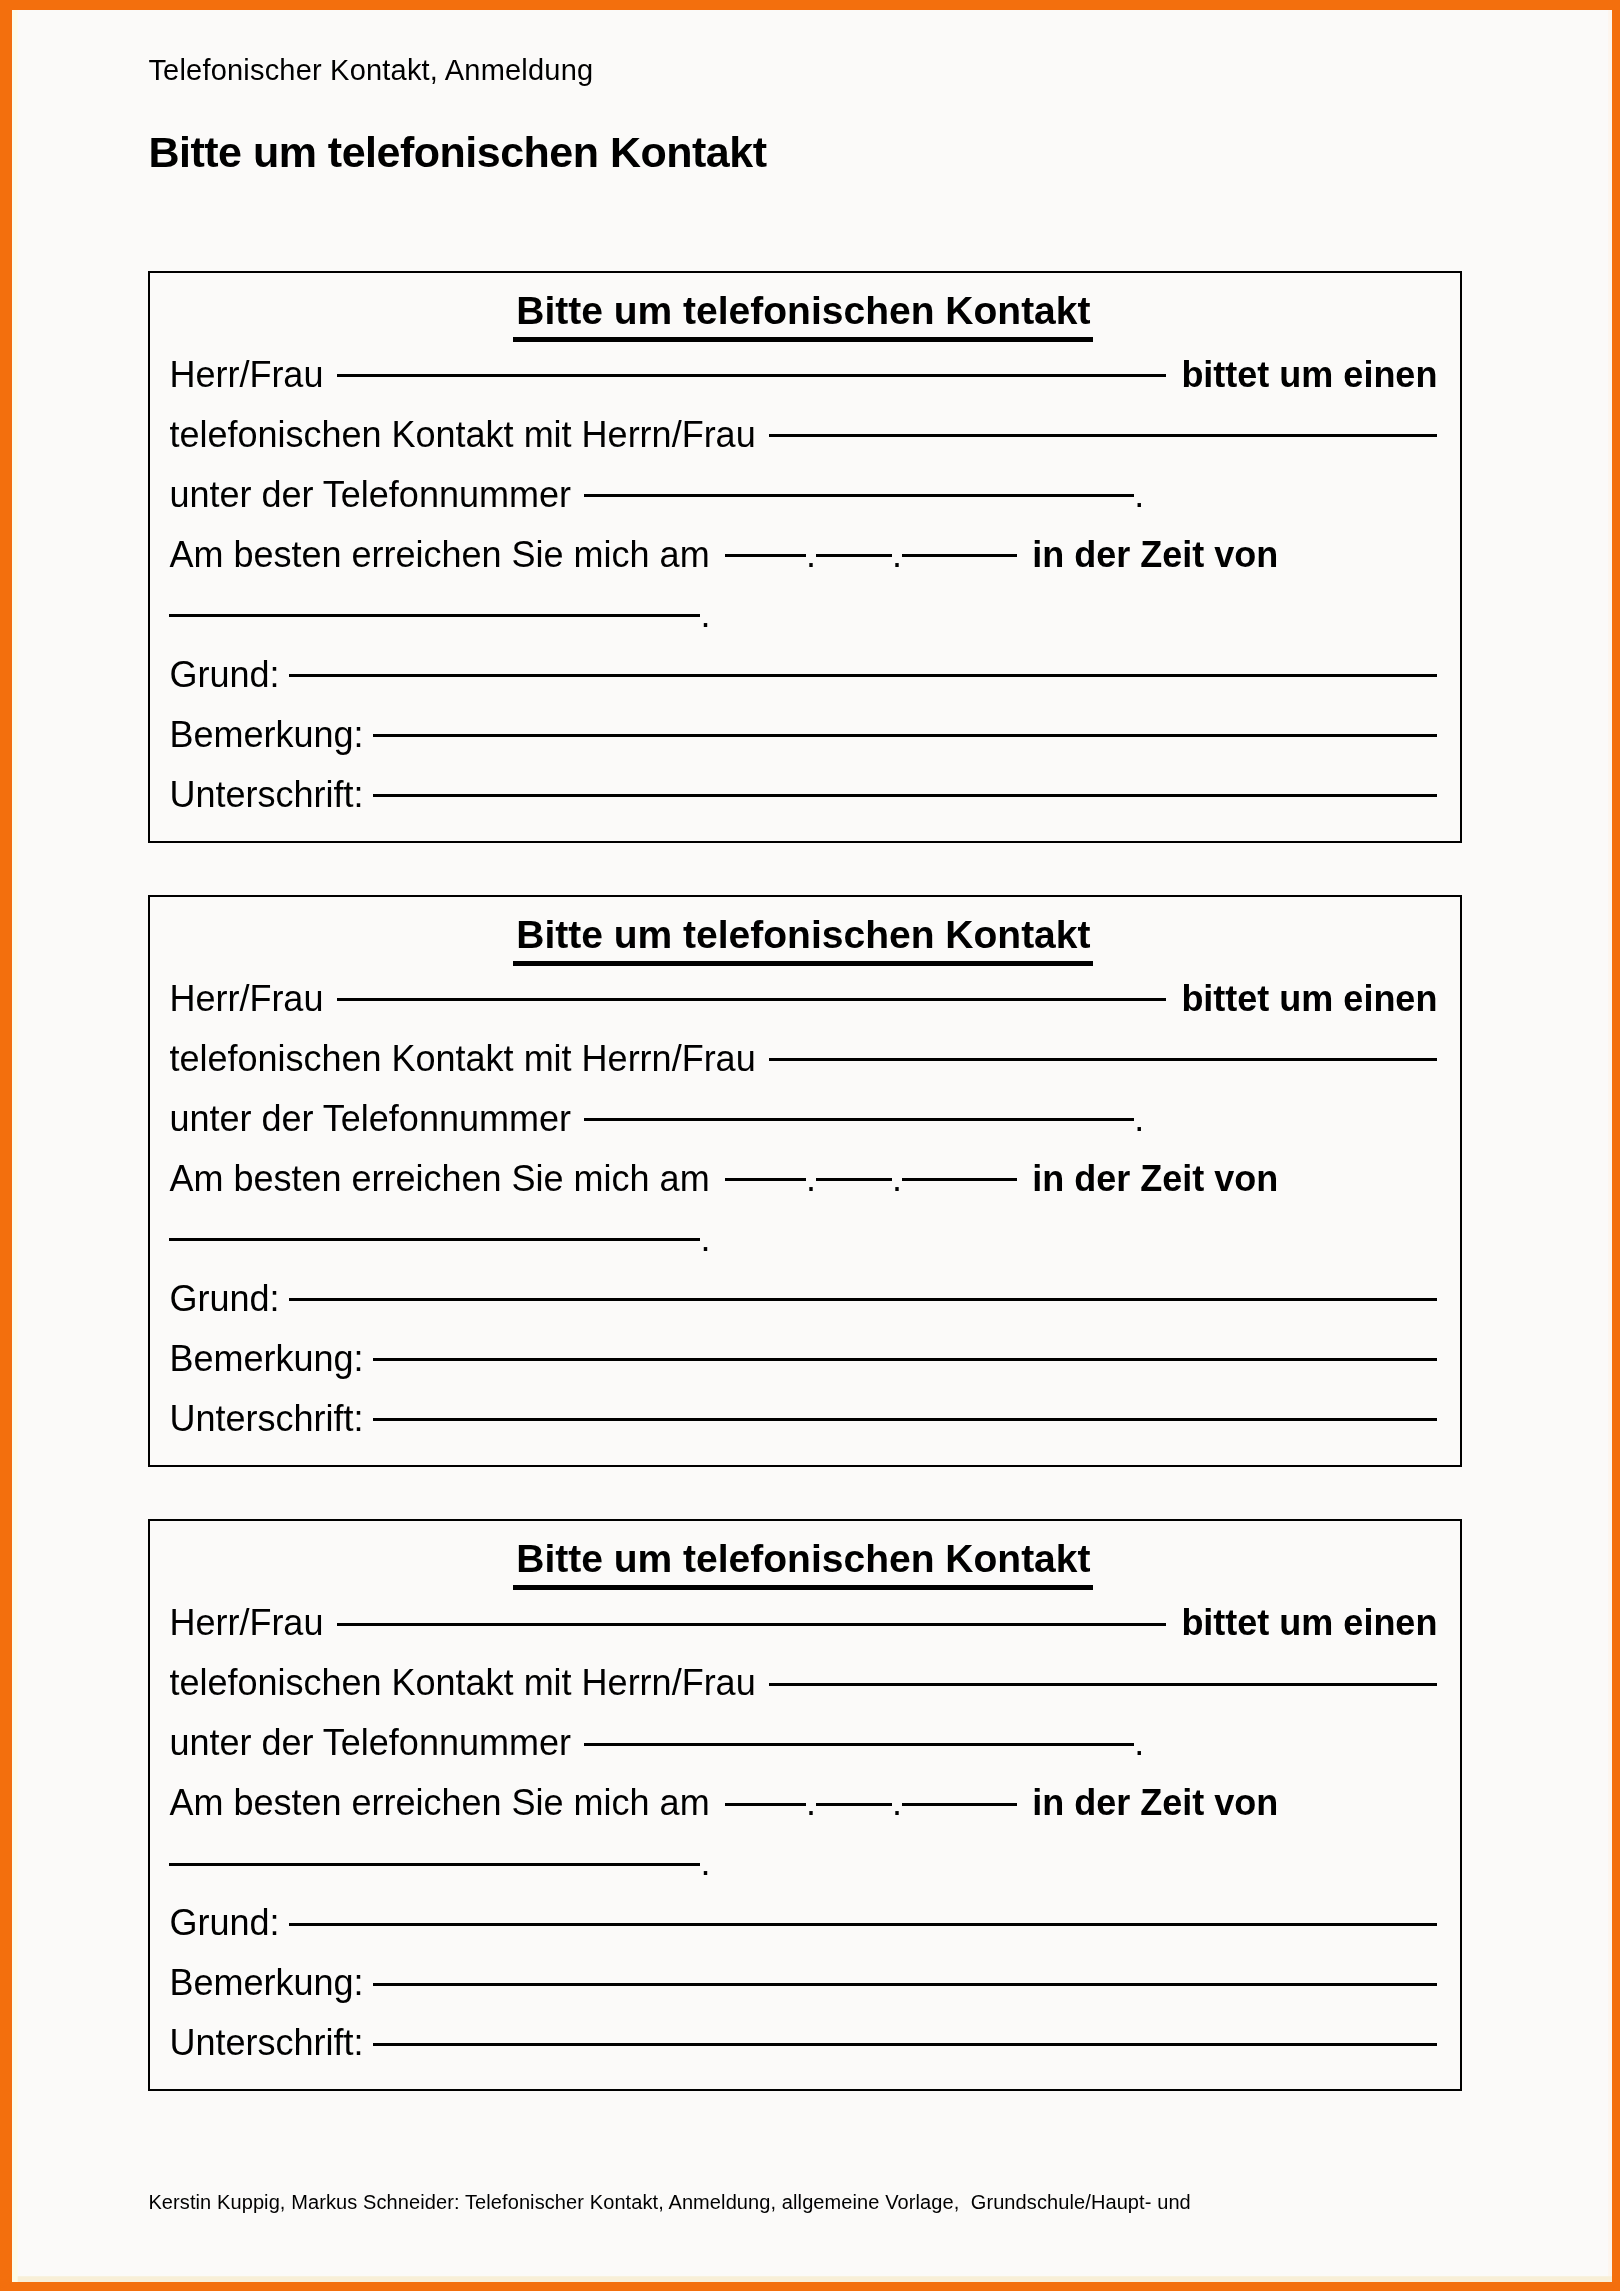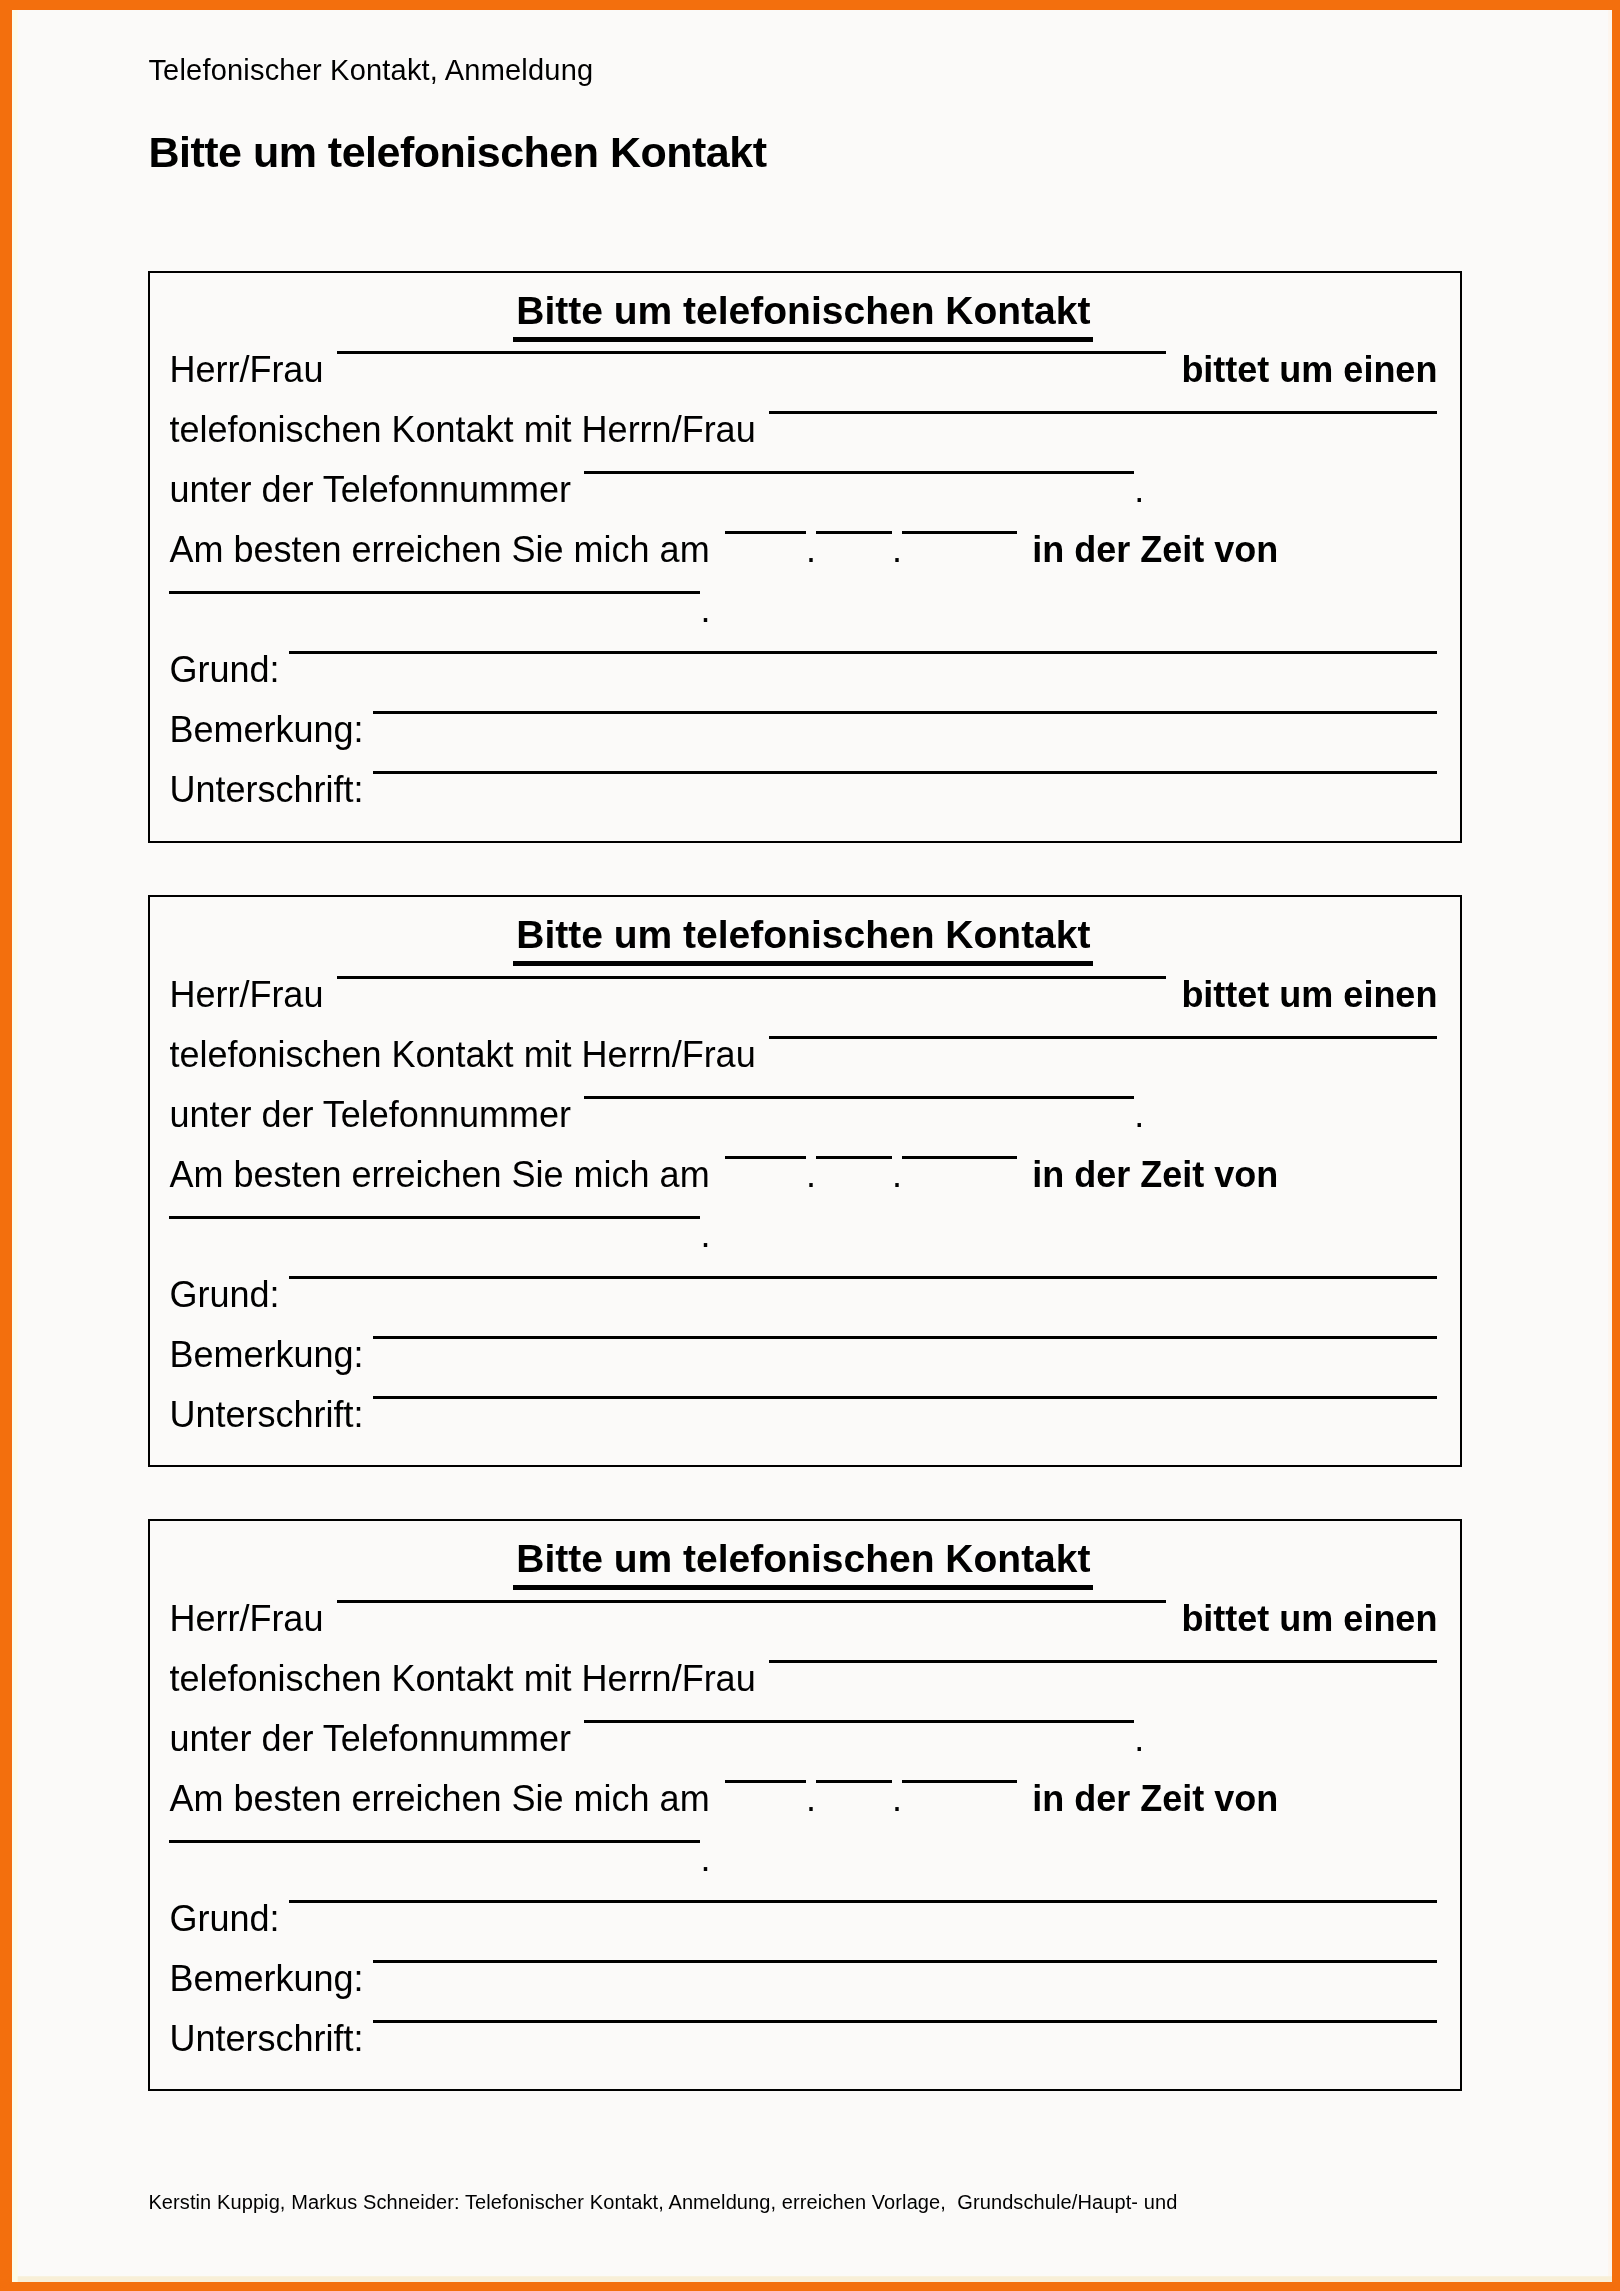--- a/index.html
+++ b/index.html
@@ -46,21 +46,21 @@
     margin-bottom:7.6px;
   }
   .box-title-text{
     display:inline-block;
     border-bottom:5.7px solid var(--ink);
     padding:0 2.9px 2.9px 2.9px;
   }
   .line{
     box-sizing:border-box;
     height:60px;
-    display:flex;align-items:flex-start;
+    display:flex;align-items:center;
     padding-bottom:9.6px;
     font-size:36px;line-height:1.15;
     white-space:pre;
   }
   .bl{
     display:inline-block;
     height:1.9px;
     border-bottom:3.8px solid var(--ink);
   }
   .grow{flex:1 1 auto;}
@@ -213,20 +213,20 @@
         <span>Bemerkung:</span>
         <span class="bl grow ml10"></span>
       </div>
       <div class="line">
         <span>Unterschrift:</span>
         <span class="bl grow ml10"></span>
       </div>
     </div>
 
     <div class="doc-footer">
-      <div>Kerstin Kuppig, Markus Schneider: Telefonischer Kontakt, Anmeldung, erreichen Vorlage,  Grundschule/Haupt- und</div>
+      <div>Kerstin Kuppig, Markus Schneider: Telefonischer Kontakt, Anmeldung, allgemeine Vorlage,  Grundschule/Haupt- und</div>
       
       
     </div>
 
   </div>
 </div>
 
 
 </body></html>

